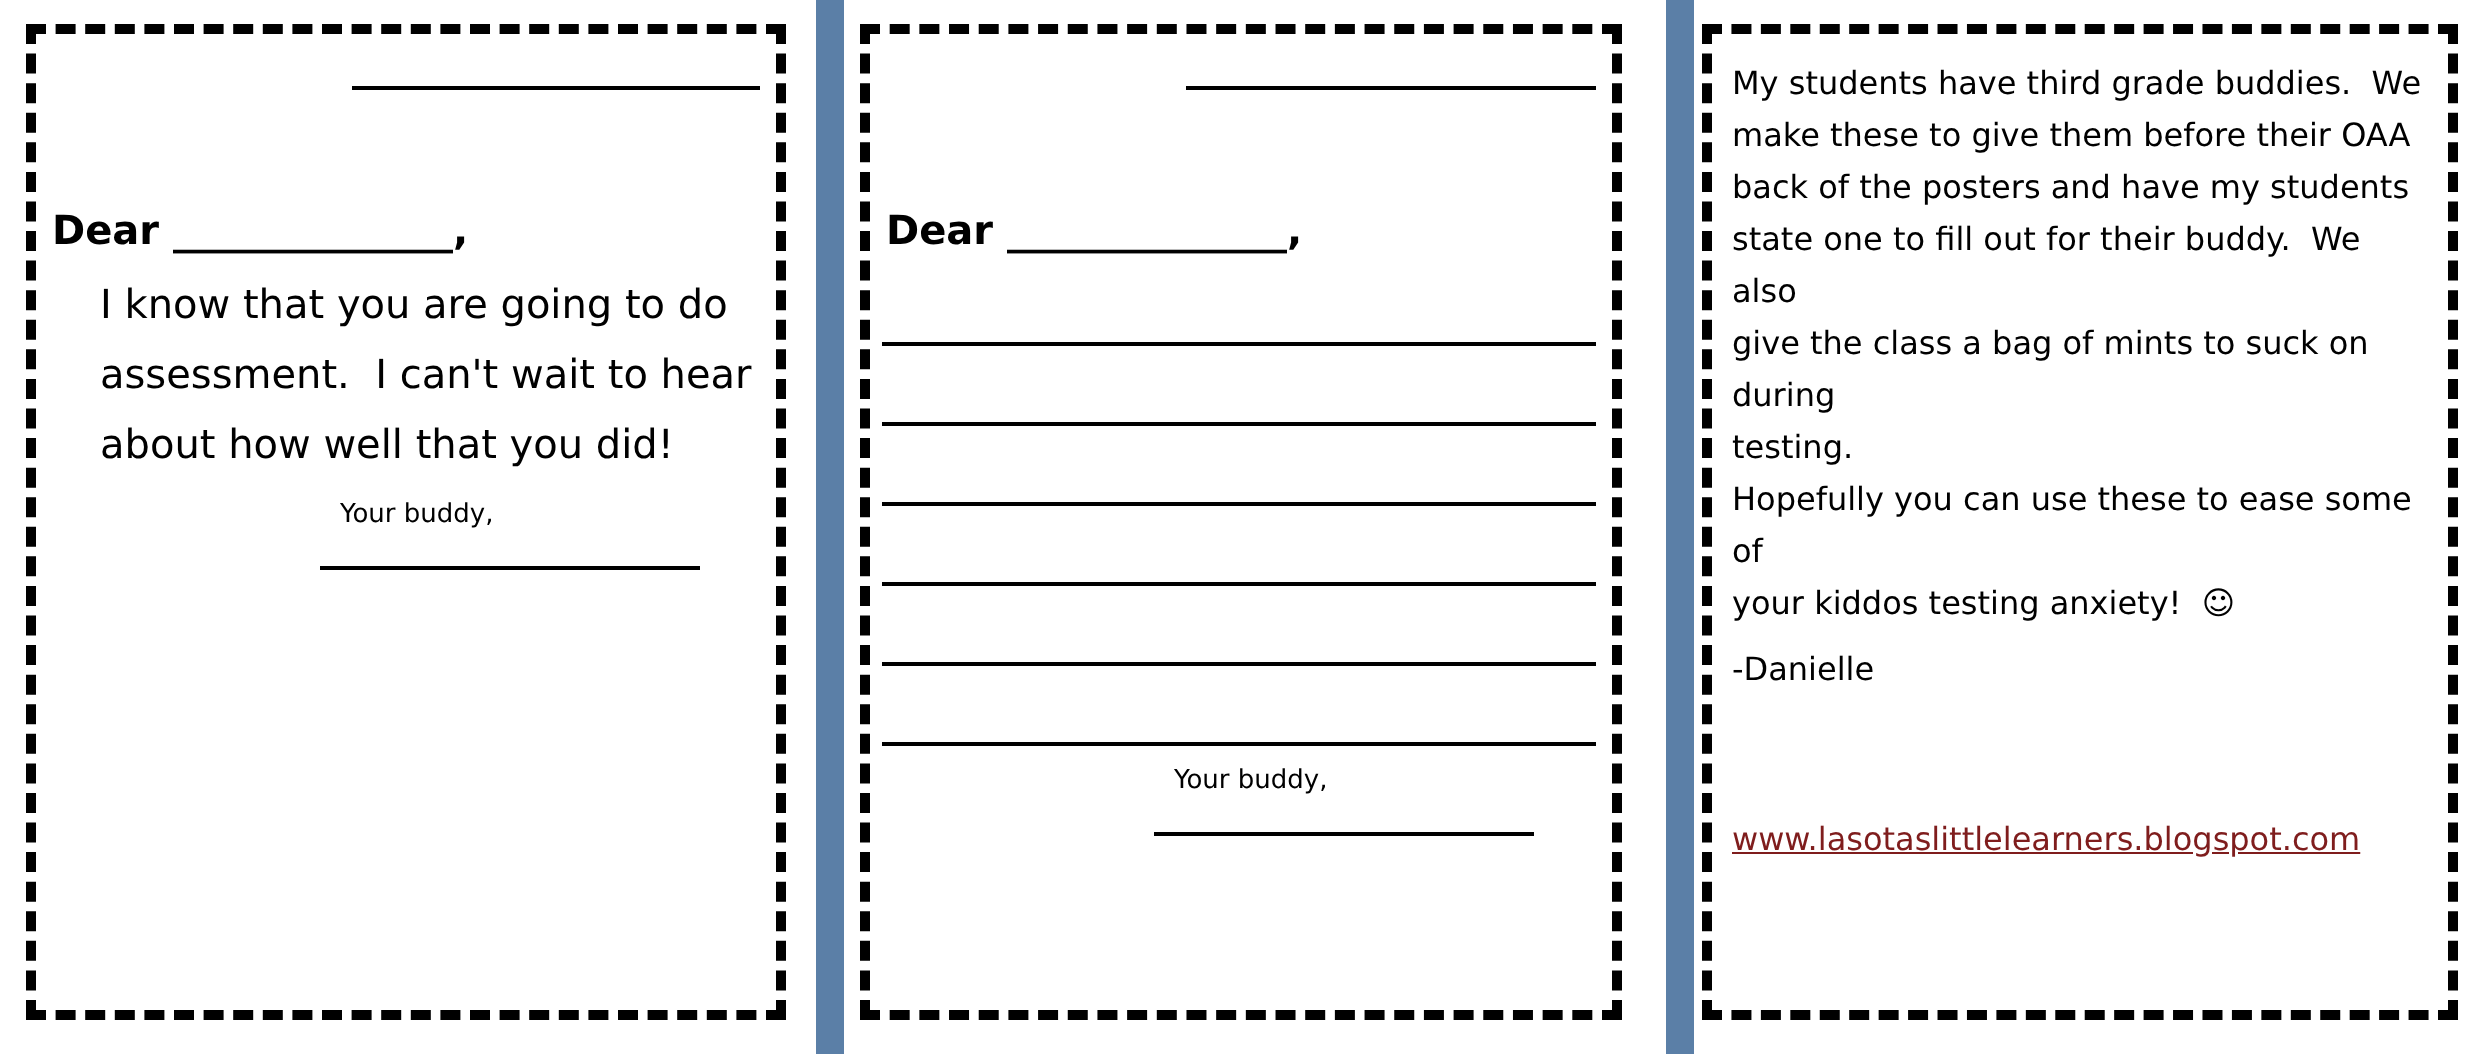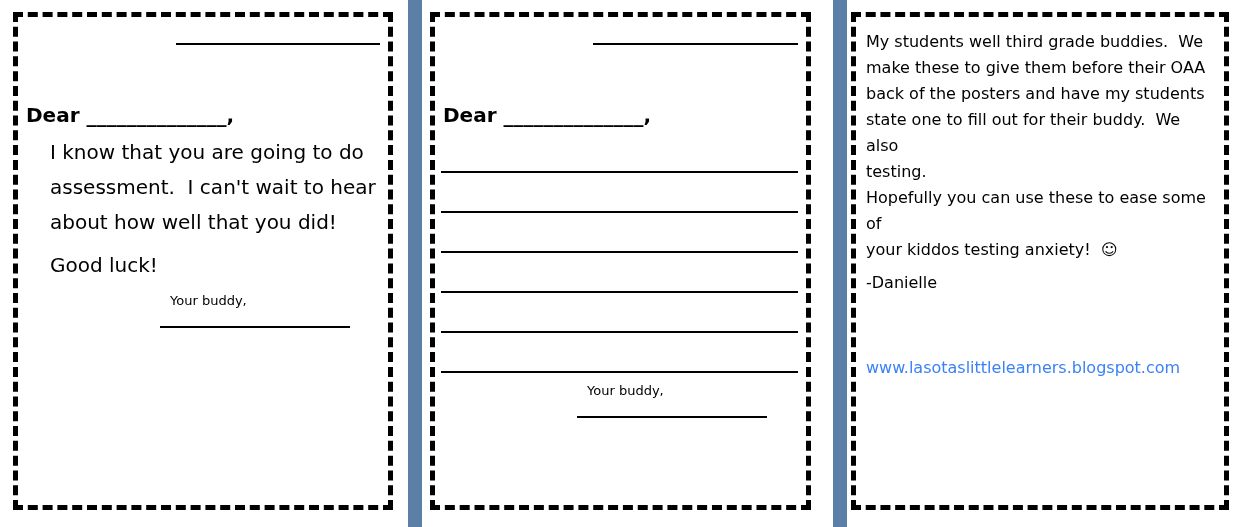--- a/index.html
+++ b/index.html
@@ -75,39 +75,37 @@
   
   .p-right .inner { padding: 12px 8px 0 10px; }
   .desc-line {
     font-size: 16px;
     line-height: 26px;
     white-space: pre-wrap;
   }
   .gap-lg { }
   .gap-sm { margin-top: 7px; }
   .blog-link {
-    color: #3b82f6;
+    color: #7f1d1d;
+    text-decoration: underline;
     cursor: pointer;
   }
 </style>
 </head>
 <body>
 
 <div class="page">
 
   <div class="panel p-left">
     <div class="top-write-line"></div>
     <div class="greeting">Dear ______________,</div>
     <div class="para">
       <div class="line">I know that you are going to do</div>
       <div class="line">assessment.  I can't wait to hear</div>
       <div class="line">about how well that you did!</div>
-    </div>
-    <div class="para">
-      <div class="line">Good luck!</div>
     </div>
     <div class="closing">Your buddy,</div>
     <div class="sig-line"></div>
   </div>
 
   <div class="divider d1"></div>
 
   <div class="panel p-mid">
     <div class="top-write-line"></div>
     <div class="greeting">Dear ______________,</div>
@@ -121,24 +119,25 @@
     </div>
     <div class="closing">Your buddy,</div>
     <div class="sig-line"></div>
   </div>
 
   <div class="divider d2"></div>
 
   <div class="panel p-right">
     <div class="inner">
       <div>
-        <div class="desc-line">My students well third grade buddies.  We</div>
+        <div class="desc-line">My students have third grade buddies.  We</div>
         <div class="desc-line">make these to give them before their OAA</div>
         <div class="desc-line">back of the posters and have my students</div>
         <div class="desc-line">state one to fill out for their buddy.  We also</div>
+        <div class="desc-line">give the class a bag of mints to suck on during</div>
         <div class="desc-line">testing.</div>
       </div>
       <div class="gap-lg">
         <div class="desc-line">Hopefully you can use these to ease some of</div>
         <div class="desc-line">your kiddos testing anxiety!  ☺</div>
       </div>
       <div class="desc-line gap-sm">-Danielle</div>
       <div class="desc-line gap-sm">
         <span class="blog-link">www.lasotaslittlelearners.blogspot.com</span>
       </div>

